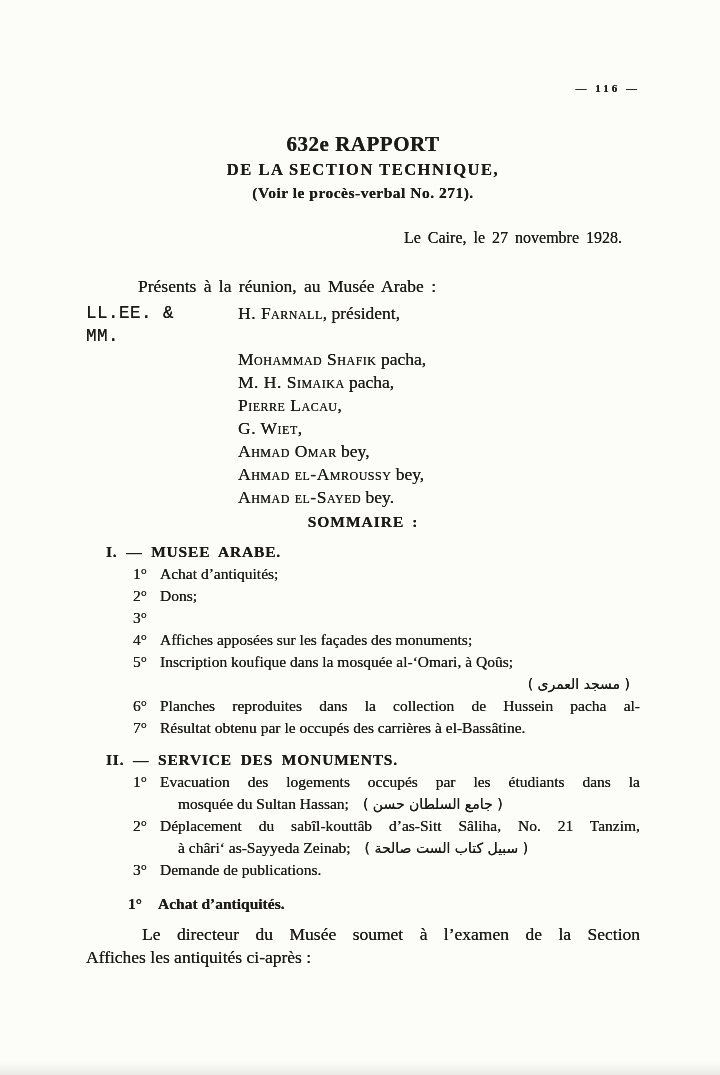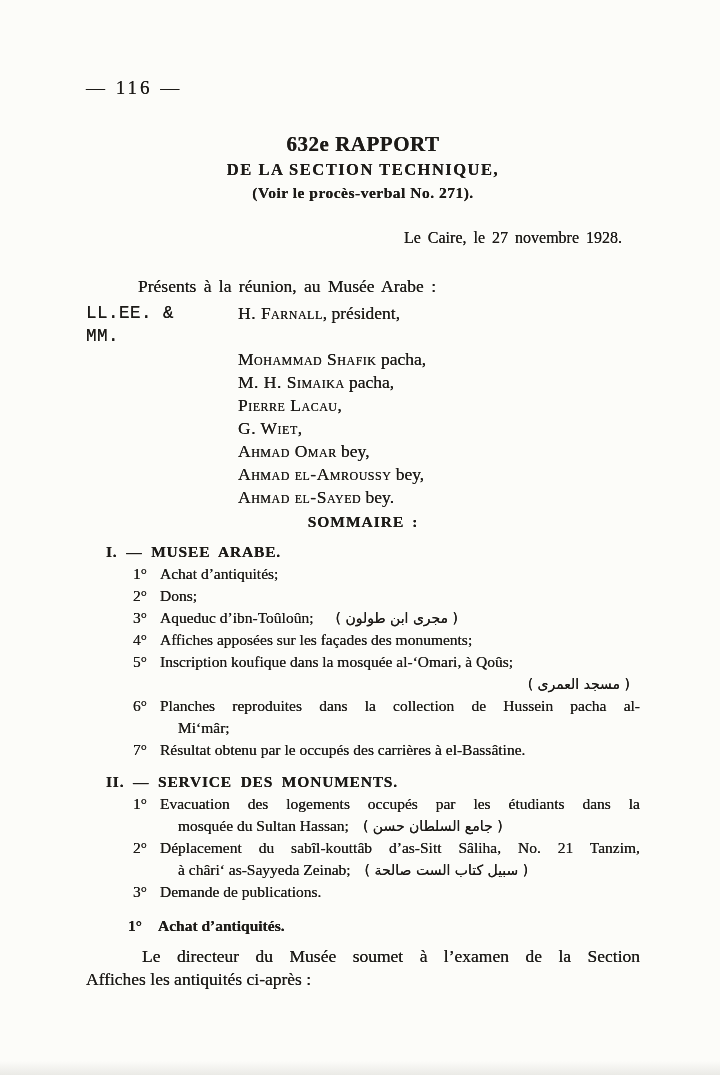--- a/index.html
+++ b/index.html
@@ -18,24 +18,25 @@
     padding: 76px 80px 0 86px;
     text-shadow: 0 0 0.35px currentColor;
   }
   .page::after {
     content: "";
     position: absolute; left: 0; right: 0; bottom: 0; height: 14px;
     background: linear-gradient(to bottom, rgba(0,0,0,0), rgba(80,75,65,0.10));
     pointer-events: none;
   }
   .page-number {
-    text-align: left;
-    font-size: 19px;
+    text-align: right;
+    font-size: 11px;
     letter-spacing: 3px;
     line-height: 24px;
+    font-weight: bold;
   }
   .title-block { margin-top: 30px; text-align: center; }
   .report-title {
     font-size: 21px; font-weight: bold; line-height: 28px;
     letter-spacing: 0.5px;
   }
   .report-subtitle {
     font-size: 16.5px; font-weight: bold; line-height: 24px;
     letter-spacing: 1.5px;
   }
@@ -172,38 +173,36 @@
     <div class="item" data-interactable="false">
       <span class="num" data-interactable="false">1°</span>
       <div class="itext" data-interactable="false">Achat d’antiquités;</div>
     </div>
     <div class="item" data-interactable="false">
       <span class="num" data-interactable="false">2°</span>
       <div class="itext" data-interactable="false">Dons;</div>
     </div>
     <div class="item" data-interactable="false">
       <span class="num" data-interactable="false">3°</span>
-      <div class="itext" data-interactable="false"><span data-interactable="false">Aqueduc d’ibn-Toûloûn;</span><span class="arabic ar-inline" data-interactable="false">( مجرى ابن طولون )</span></div>
     </div>
     <div class="item" data-interactable="false">
       <span class="num" data-interactable="false">4°</span>
       <div class="itext" data-interactable="false">Affiches apposées sur les façades des monuments;</div>
     </div>
     <div class="item" data-interactable="false">
       <span class="num" data-interactable="false">5°</span>
       <div class="itext" data-interactable="false">
         <div data-interactable="false">Inscription koufique dans la mosquée al-‘Omari, à Qoûs;</div>
         <div class="l2 right" data-interactable="false"><span class="arabic" data-interactable="false">( مسجد العمرى )</span></div>
       </div>
     </div>
     <div class="item" data-interactable="false">
       <span class="num" data-interactable="false">6°</span>
       <div class="itext" data-interactable="false">
         <div class="stretch" data-interactable="false">Planches reproduites dans la collection de Hussein pacha al-</div>
-        <div class="l2" data-interactable="false">Mi‘mâr;</div>
       </div>
     </div>
     <div class="item" data-interactable="false">
       <span class="num" data-interactable="false">7°</span>
       <div class="itext" data-interactable="false">Résultat obtenu par le occupés des carrières à el-Bassâtine.</div>
     </div>
   </div>
 
   <div class="section-title sec2-title" data-interactable="false">II. — SERVICE DES MONUMENTS.</div>
   <div class="items" data-interactable="false">

